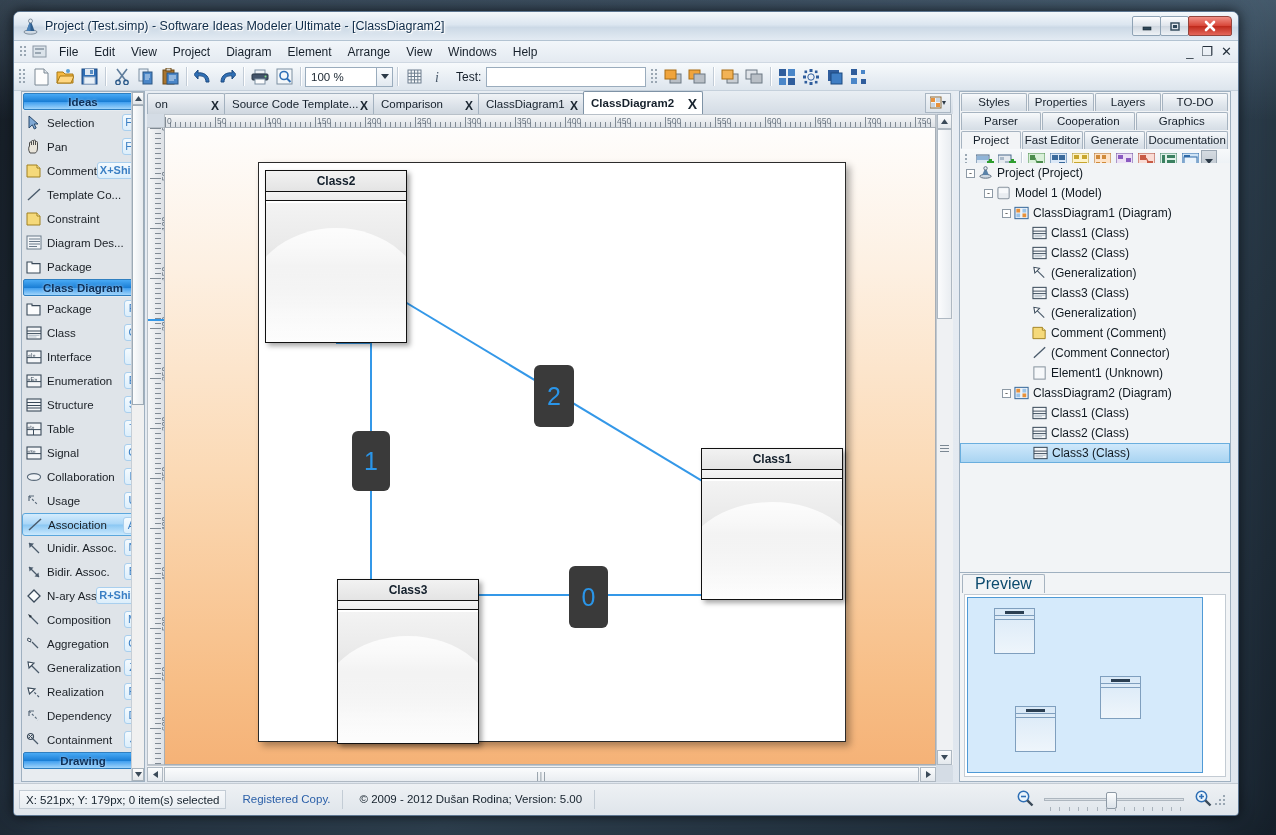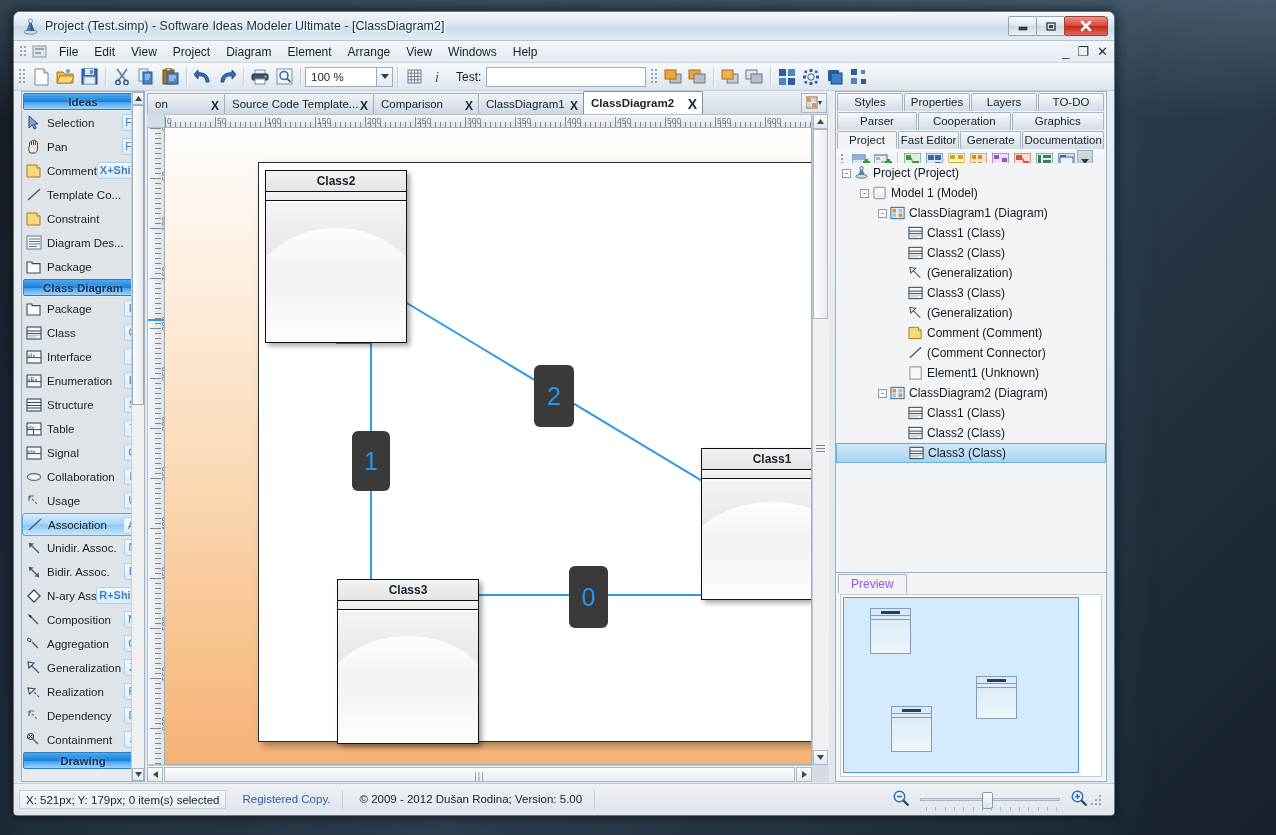--- a/index.html
+++ b/index.html
@@ -16,21 +16,21 @@
     background: linear-gradient(135deg, #11161c 0%, #1b2530 35%, #2a3a47 60%, #16202a 100%);
   }
   #desktop:before {
     content:""; position:absolute; left:0; top:0; width:100%; height:120px;
     background: linear-gradient(180deg, rgba(120,150,175,.35), rgba(40,60,80,0));
   }
 
   
   #window {
     position: absolute; left: 13px; top: 11px;
-    width: 1102px; height: 805px;
+    width: 1226px; height: 805px;
     border-radius: 7px 7px 4px 4px;
     background: linear-gradient(180deg,#e9eef4 0%, #dfe6ee 100%);
     border: 1px solid #5d7691;
     box-shadow: 0 0 14px rgba(0,0,0,.75), 0 0 40px rgba(90,130,170,.25);
   }
   
   #titlebar {
     position:absolute; left:0; top:0; width:100%; height:29px;
     border-radius: 6px 6px 0 0;
     background: linear-gradient(180deg, #f4f8fb 0%, #dce6f0 45%, #ccd9e6 55%, #e3ebf3 100%);
@@ -280,21 +280,21 @@
     font-size:9px; line-height:7px; color:#333; flex:0 0 auto; margin-right:3px;
   }
   .tico { width:16px; height:16px; flex:0 0 auto; margin-right:3px; display:flex; align-items:center; justify-content:center;}
 
   #previewpanel {
     position:absolute; left:0; right:0; bottom:0; height:210px;
     background:#f2f4f6; border:1px solid #9fb0c0;
   }
   .prevtab {
     display:inline-block; height:19px; line-height:18px; padding:0 12px; margin:1px 0 0 2px;
-    font-size:12px; color:#8b5cf6; background:#f2f4f6;
+    font-size:16px; color:#0c4a6e; background:#f2f4f6;
     border:1px solid #a6b3c0; border-bottom:none; border-radius:2px 2px 0 0;
   }
   #prevcanvas {
     position:absolute; left:4px; top:21px; right:4px; bottom:4px;
     background:#fff; border:1px solid #c3cbd3;
   }
   #prevpage {
     position:absolute; left:2px; top:2px; width:236px; height:176px;
     background:#d5eafb; border:1px solid #4f9ad6;
   }

